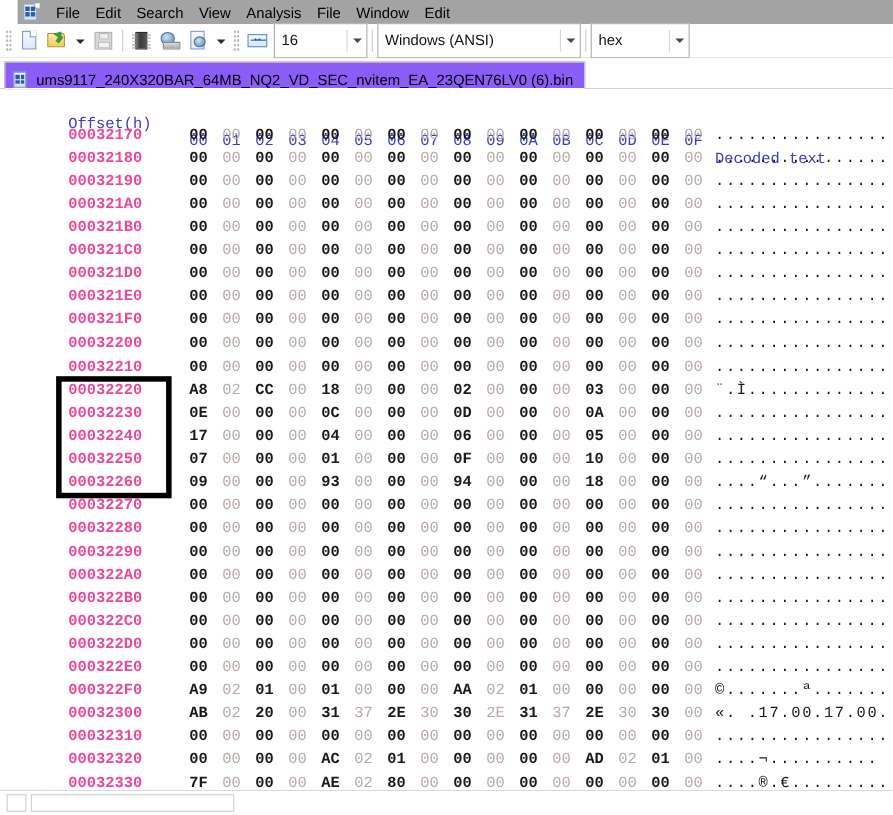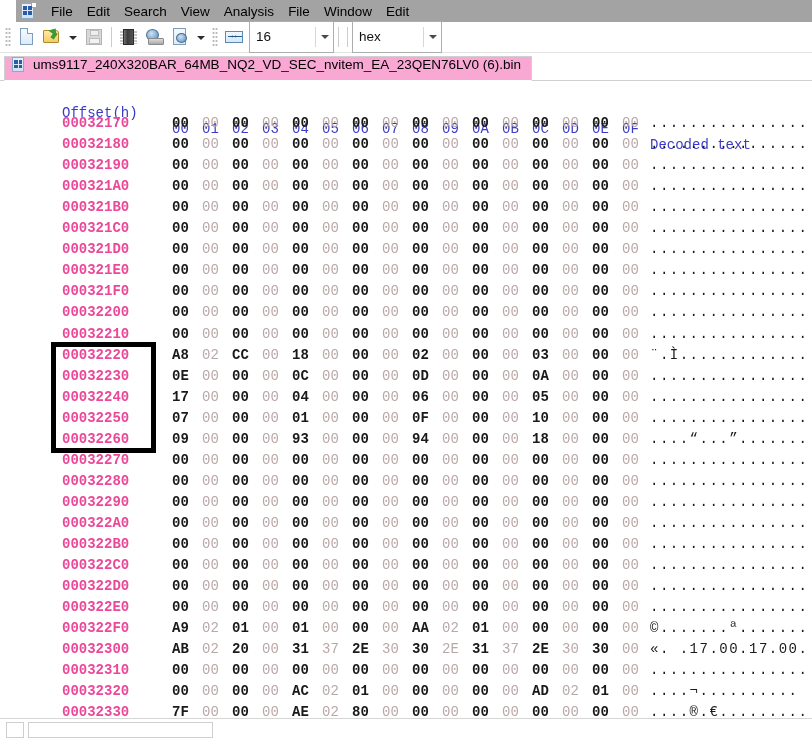--- a/index.html
+++ b/index.html
@@ -316,23 +316,23 @@
     background: #ffffff;
     display: flex;
     align-items: flex-end;
     padding-left: 4px;
     flex: 0 0 auto;
     border-bottom: 1px solid #d0d0d0;
   }
   .tab {
     height: 25px;
     display: flex;
-    align-items: flex-start;
+    align-items: flex-end;
     padding: 0 10px 0 6px;
-    background: #f9a8d4;
+    background: #8b5cf6;
     border: 1px solid #d0d0d0;
     border-bottom: 1px solid #ffffff;
     box-sizing: border-box;
     position: relative;
     top: 1px;
   }
   .tab .tab-icon {
     width: 15px; height: 15px;
     margin-right: 7px;
     position: relative;
@@ -526,20 +526,26 @@
 
     <div class="combo combo-bpr">
       <span class="cval">16</span>
       <span class="cbtn">
           <span class="chev"></span>
         </span>
     </div>
 
     <div class="tb-sep"></div>
 
+    <div class="combo combo-enc">
+      <span class="cval">Windows (ANSI)</span>
+      <span class="cbtn">
+          <span class="chev"></span>
+        </span>
+    </div>
 
     <div class="tb-sep"></div>
 
     <div class="combo combo-base">
       <span class="cval">hex</span>
       <span class="cbtn">
           <span class="chev"></span>
         </span>
     </div>
   </div>

